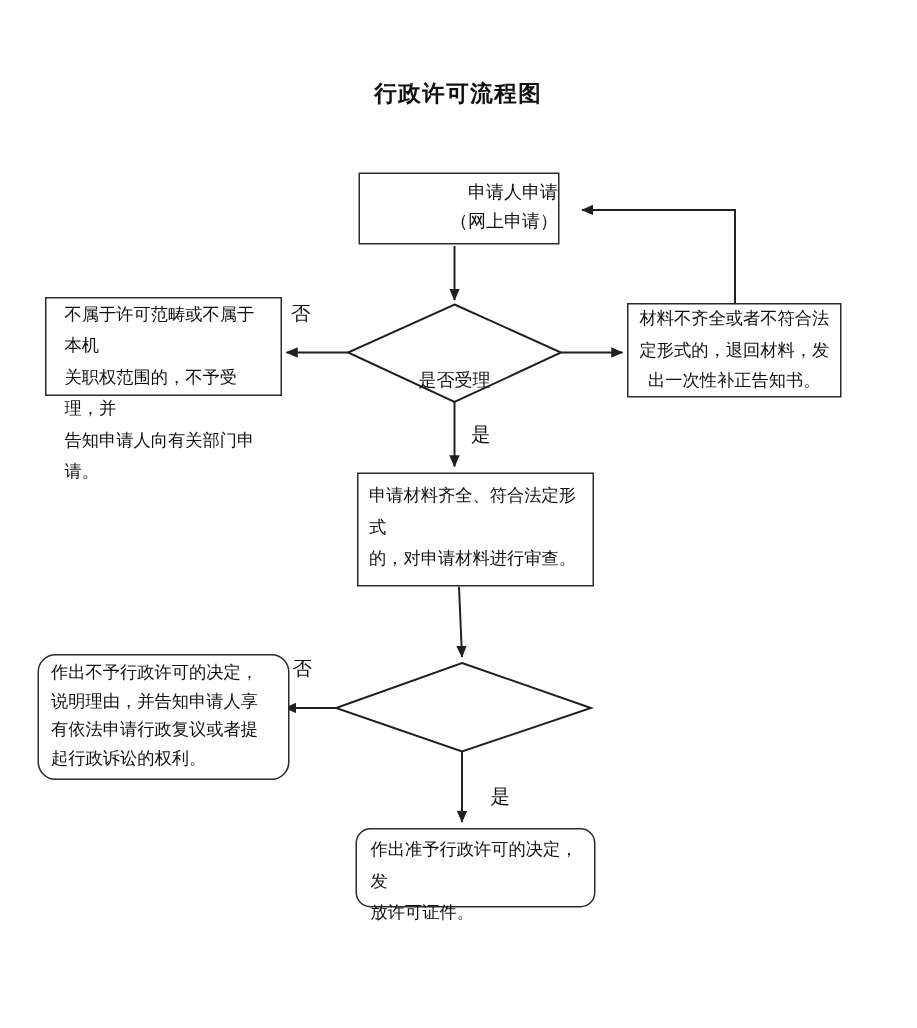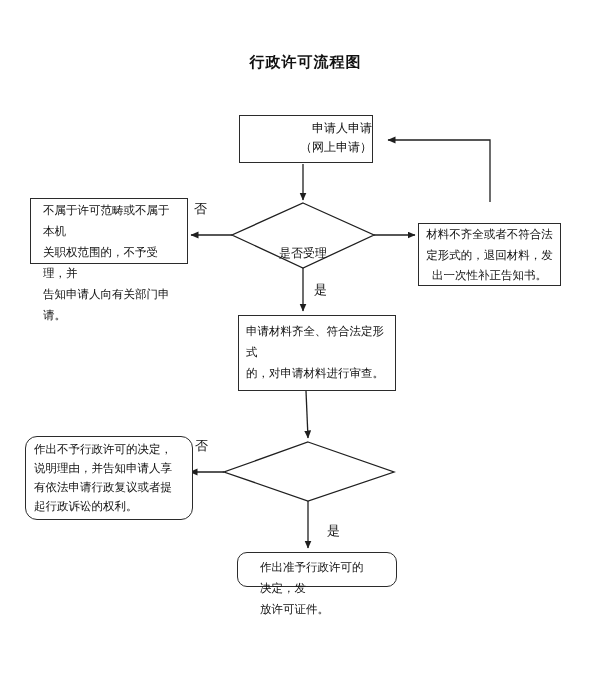--- a/index.html
+++ b/index.html
@@ -59,36 +59,35 @@
   .node-reject{
     left:30px; top:198px; width:158px; height:66px;
     padding:1px 12px;
     line-height:21px;
   }
   .node-supplement{
     left:418px; top:202px; width:143px; height:63px;
     padding:1px 4px;
     text-align:center;
     line-height:20.5px;
-    margin-top:21px;
   }
   .node-review{
     left:238px; top:315px; width:158px; height:76px;
     padding:5px 7px;
     line-height:21px;
   }
   .node-deny{
     left:25px; top:436px; width:168px; height:84px;
     padding:3px 8px;
     line-height:19px;
     border-radius:12px;
   }
   .node-grant{
-    left:237px; top:552px; width:160px; height:35px;
-    padding:4px 22px;
+    left:237px; top:552px; width:160px; height:53px;
+    padding:4px 9px;
     line-height:21px;
     border-radius:10px;
   }
   .diamond-label{
     position:absolute;
     width:120px;
     text-align:center;
     font-size:12px;
     margin-top:17px;
   }

